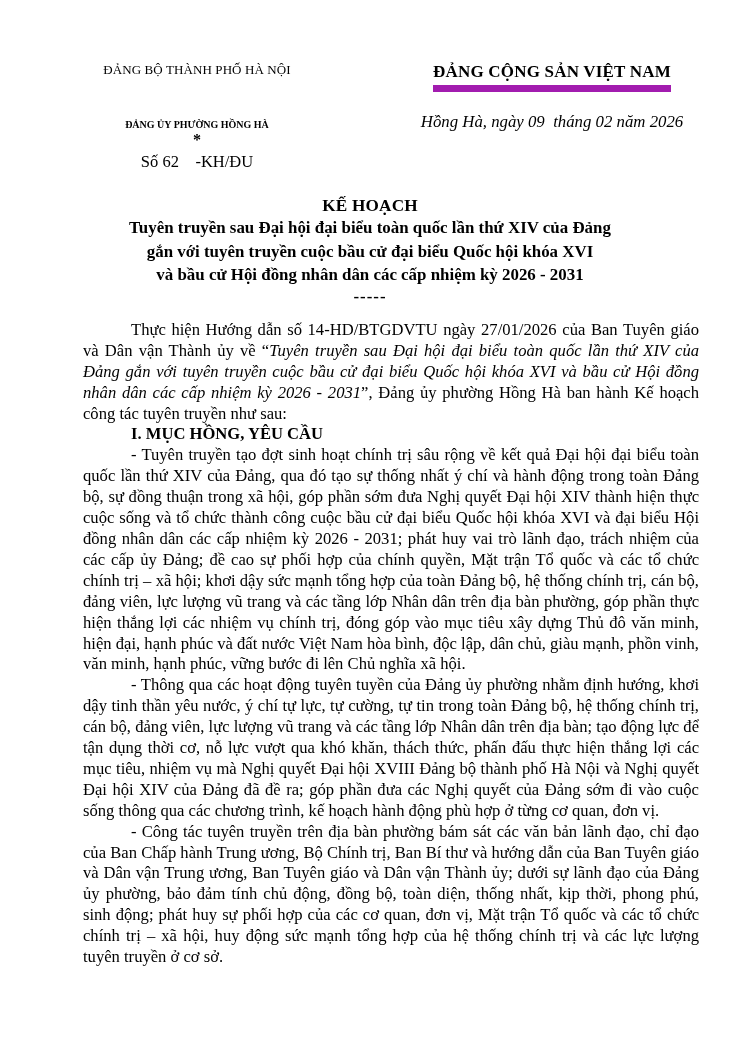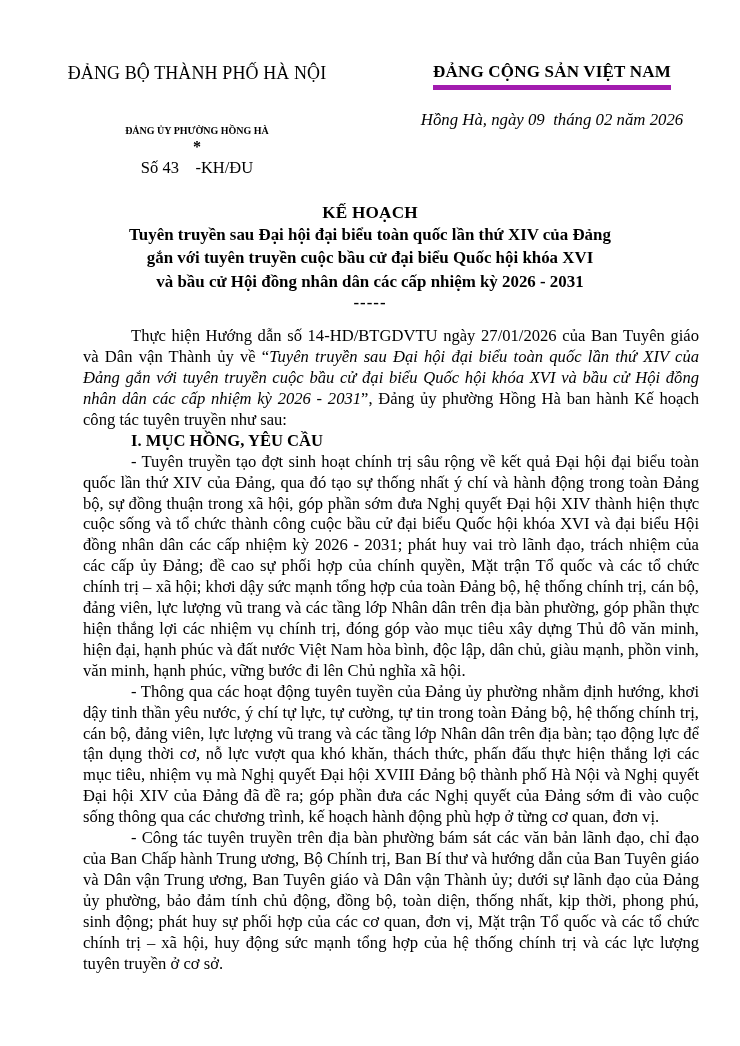--- a/index.html
+++ b/index.html
@@ -18,21 +18,21 @@
     display: flex;
     justify-content: space-between;
     padding: 62px 18px 0 52px;
   }
   .header-left {
     width: 290px;
     text-align: center;
     line-height: 1.28;
   }
   .header-left .org-parent {
-    font-size: 18px;
+    font-size: 13px;
     letter-spacing: 0.1px;
   }
   .header-left .org-name {
     font-size: 10px;
     font-weight: bold;
     margin-top: 40px;
   }
   .header-left .star {
     font-size: 16px;
     font-weight: bold;
@@ -45,21 +45,21 @@
   }
   .header-right {
     width: 340px;
     text-align: center;
   }
   .header-right .party-name {
     display: inline-block;
     font-size: 17px;
     font-weight: bold;
     padding-bottom: 3px;
-    border-bottom: 5px solid #a21caf;
+    border-bottom: 7px solid #a21caf;
     letter-spacing: 0.2px;
   }
   .header-right .date-line {
     margin-top: 20px;
     font-size: 16.8px;
     font-style: italic;
     white-space: pre;
     font-family: Liberation Serif, serif;
   }
   
@@ -101,21 +101,21 @@
 </head>
 <body>
 
 <div class="page">
 
   <div class="header">
     <div class="header-left">
       <div class="org-parent">ĐẢNG BỘ THÀNH PHỐ HÀ NỘI</div>
       <div class="org-name">ĐẢNG ỦY PHƯỜNG HỒNG HÀ</div>
       <div class="star">*</div>
-      <div class="doc-number">Số 43    -KH/ĐU</div>
+      <div class="doc-number">Số 62    -KH/ĐU</div>
     </div>
     <div class="header-right">
       <div>
         <span class="party-name">ĐẢNG CỘNG SẢN VIỆT NAM</span>
       </div>
       <div class="date-line">Hồng Hà, ngày 09  tháng 02 năm 2026</div>
     </div>
   </div>
 
   <div class="title-block">

